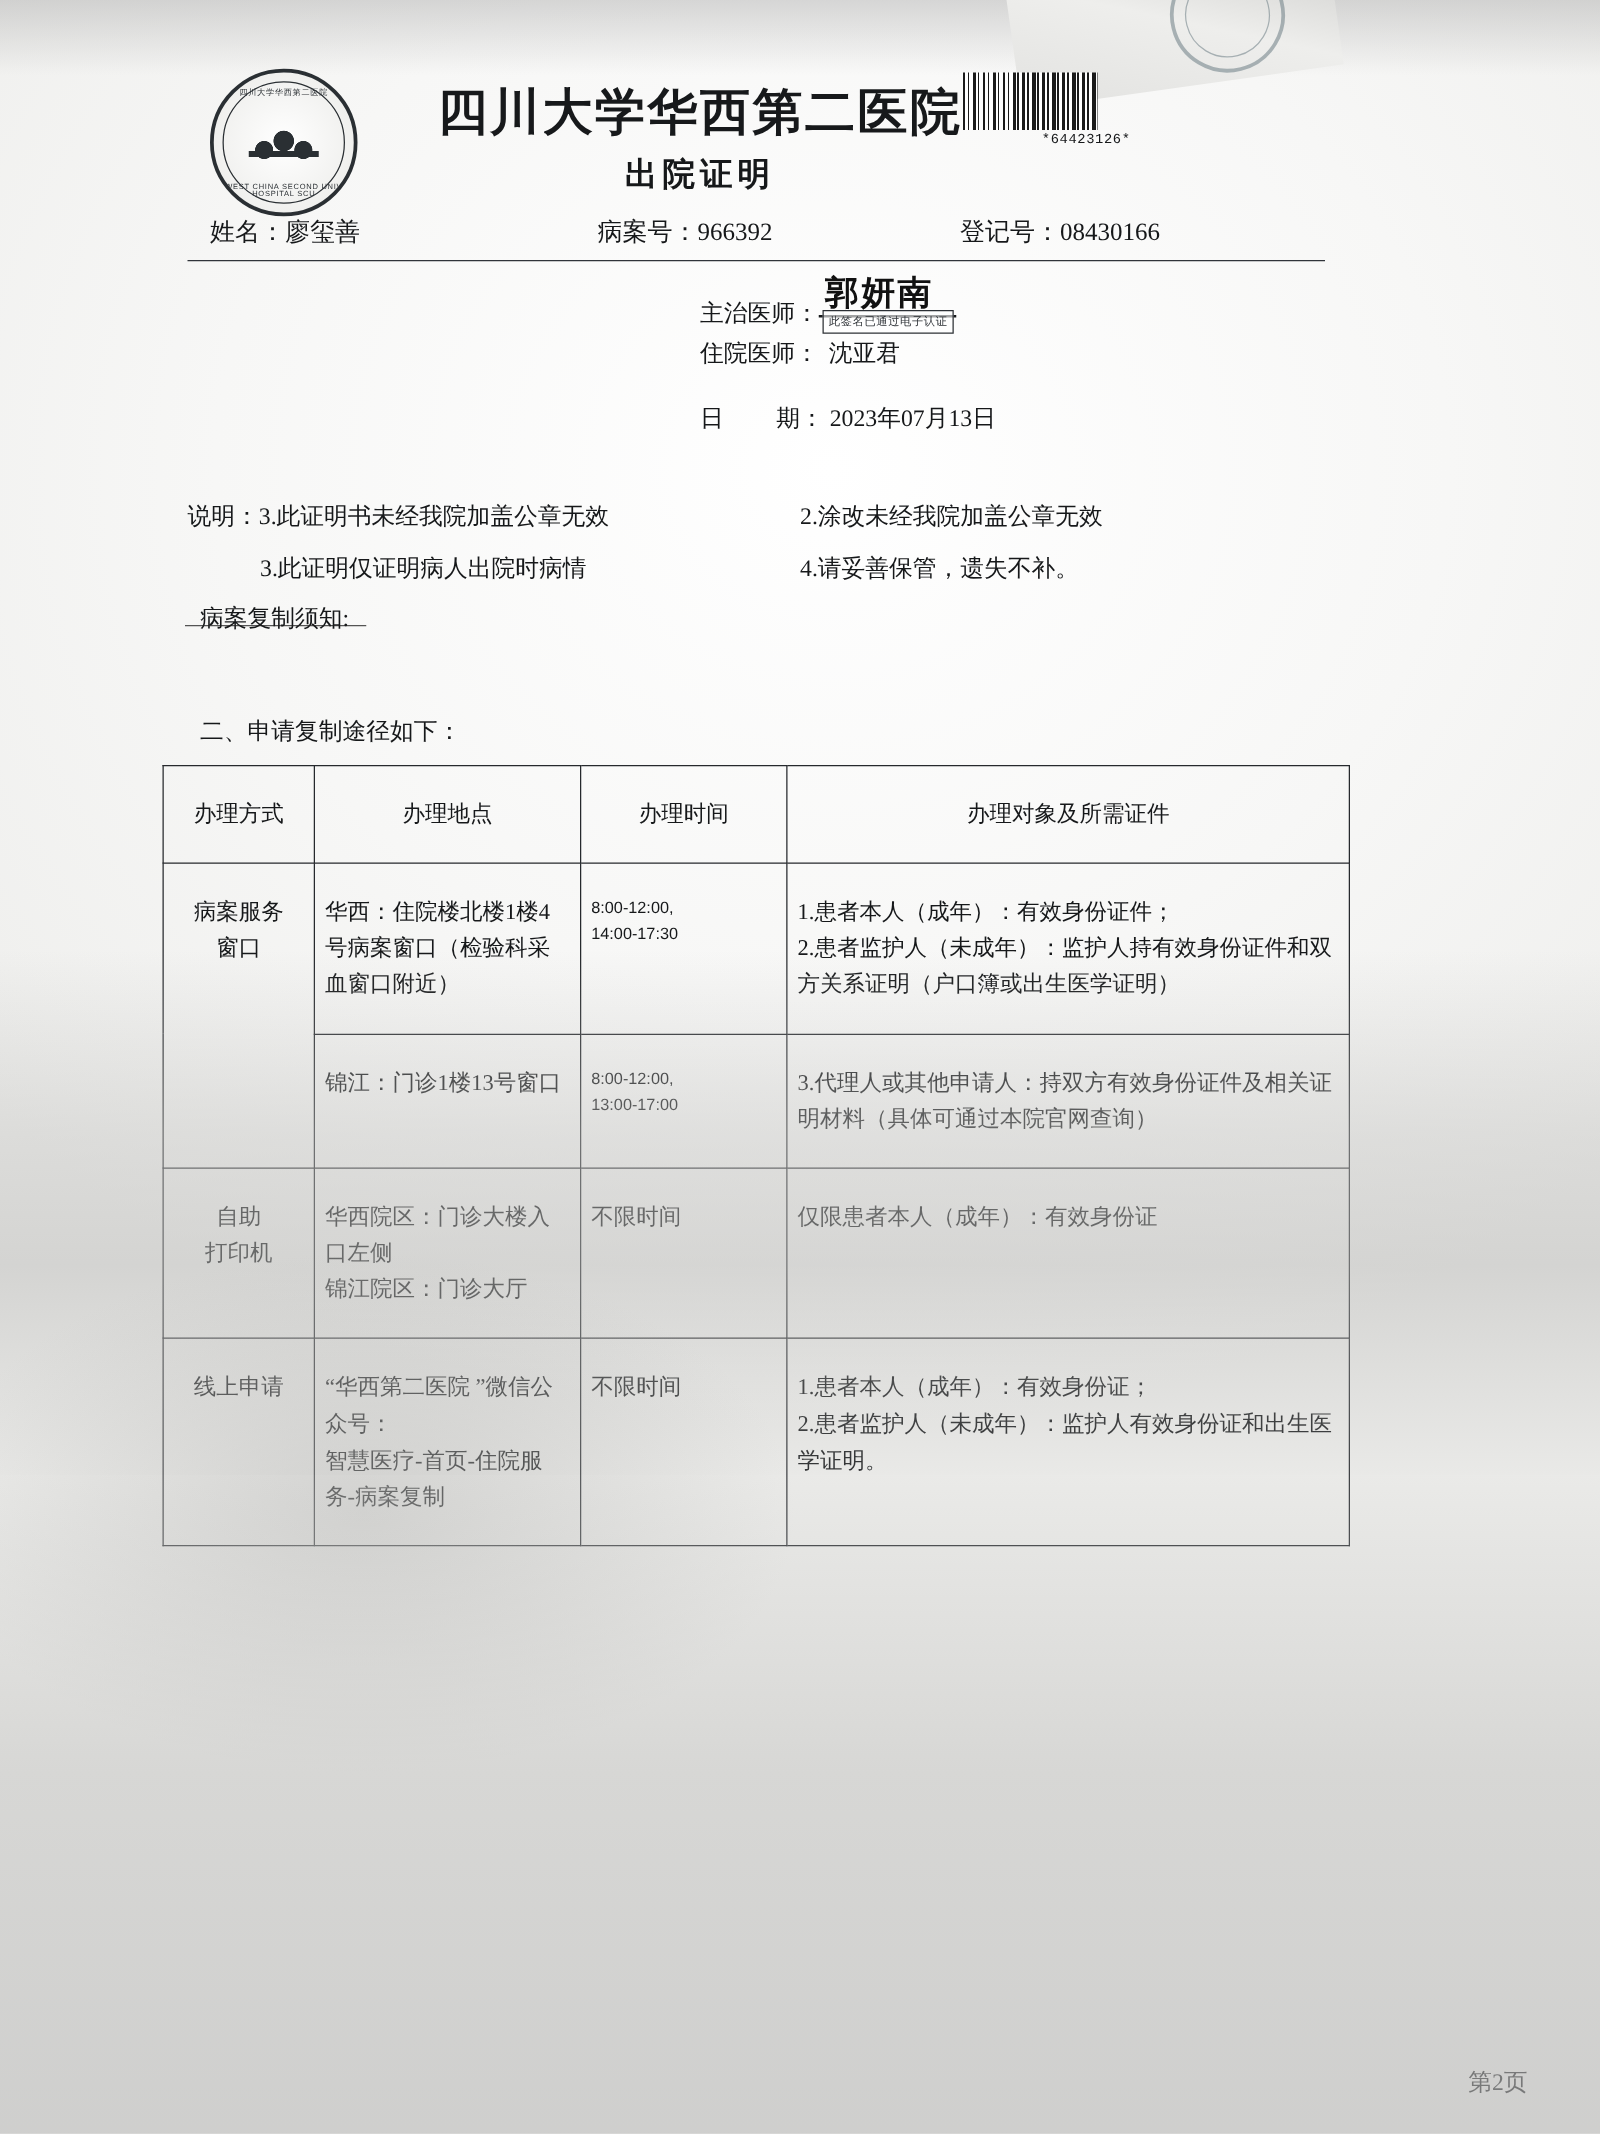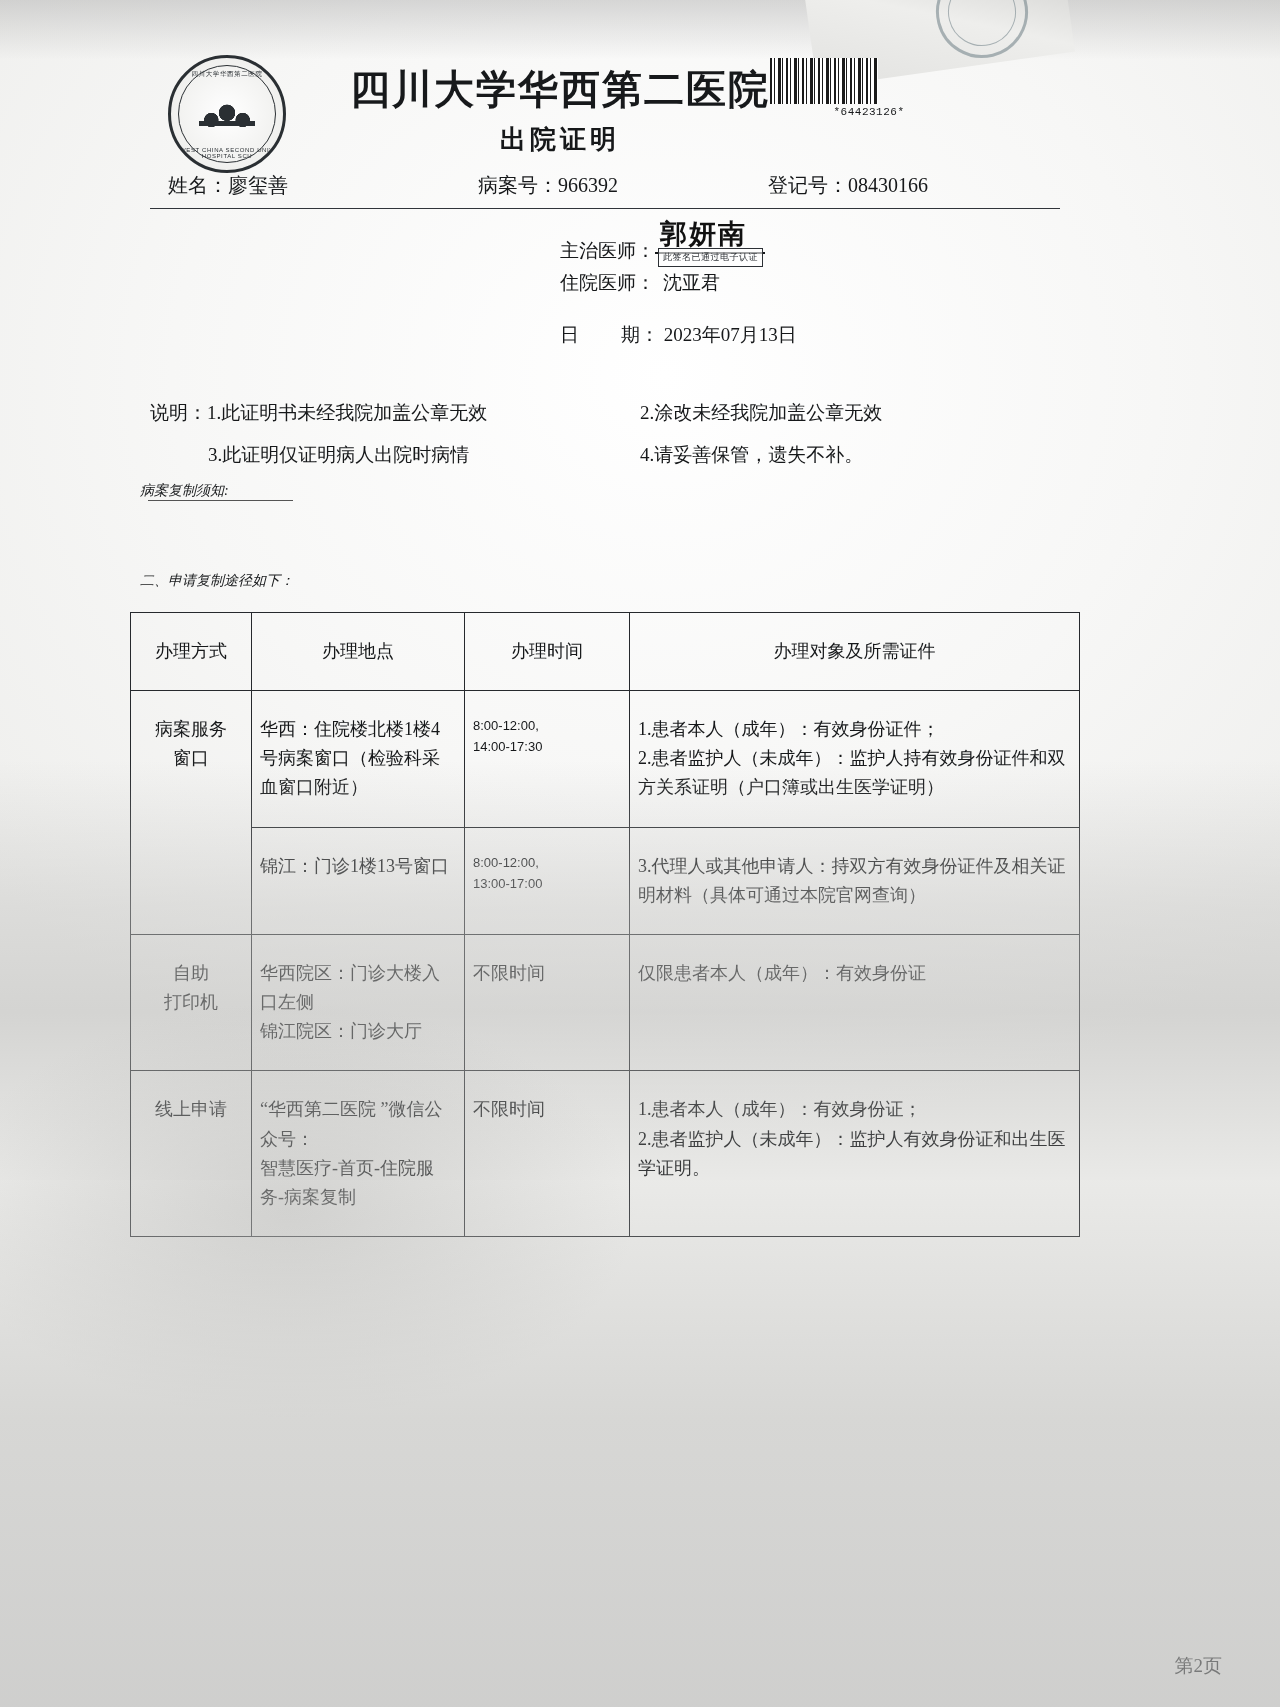--- a/index.html
+++ b/index.html
@@ -234,24 +234,23 @@
 
   
   .notes { position: absolute; left: 150px; top: 400px; width: 960px; font-size: 19px; }
   .note-row { position: relative; height: 42px; }
   .note-a { position: absolute; left: 0; white-space: nowrap; }
   .note-b { position: absolute; left: 490px; white-space: nowrap; }
   .note-indent { padding-left: 58px; }
 
   .subhead {
     position: absolute;
-    left: 140px;
-    font-size: 14px;
+    left: 160px;
+    font-size: 19px;
     white-space: nowrap;
-    font-style: italic;
   }
   .sub-1 { top: 482px; }
   .sub-2 { top: 528px; }
   .sub-3 { top: 572px; }
   .strike {
     position: absolute;
     left: 148px; top: 500px;
     width: 145px; height: 1px;
     background: rgba(30,30,30,.75);
   }
@@ -334,21 +333,21 @@
         <span>住院医师：</span><span class="v">沈亚君</span>
       </div>
     </div>
 
     <div class="date-line">
       <span>日</span><span class="sp"></span><span>期：</span>&nbsp;<span>2023年07月13日</span>
     </div>
 
     <div class="notes">
       <div class="note-row">
-        <span class="note-a"><span>说明：</span><span>1.此证明书未经我院加盖公章无效</span></span>
+        <span class="note-a"><span>说明：</span><span>3.此证明书未经我院加盖公章无效</span></span>
         <span class="note-b">2.涂改未经我院加盖公章无效</span>
       </div>
       <div class="note-row">
         <span class="note-a note-indent">3.此证明仅证明病人出院时病情</span>
         <span class="note-b">4.请妥善保管，遗失不补。</span>
       </div>
     </div>
 
     <div class="subhead sub-1">病案复制须知:</div>
     <div class="strike"></div>

